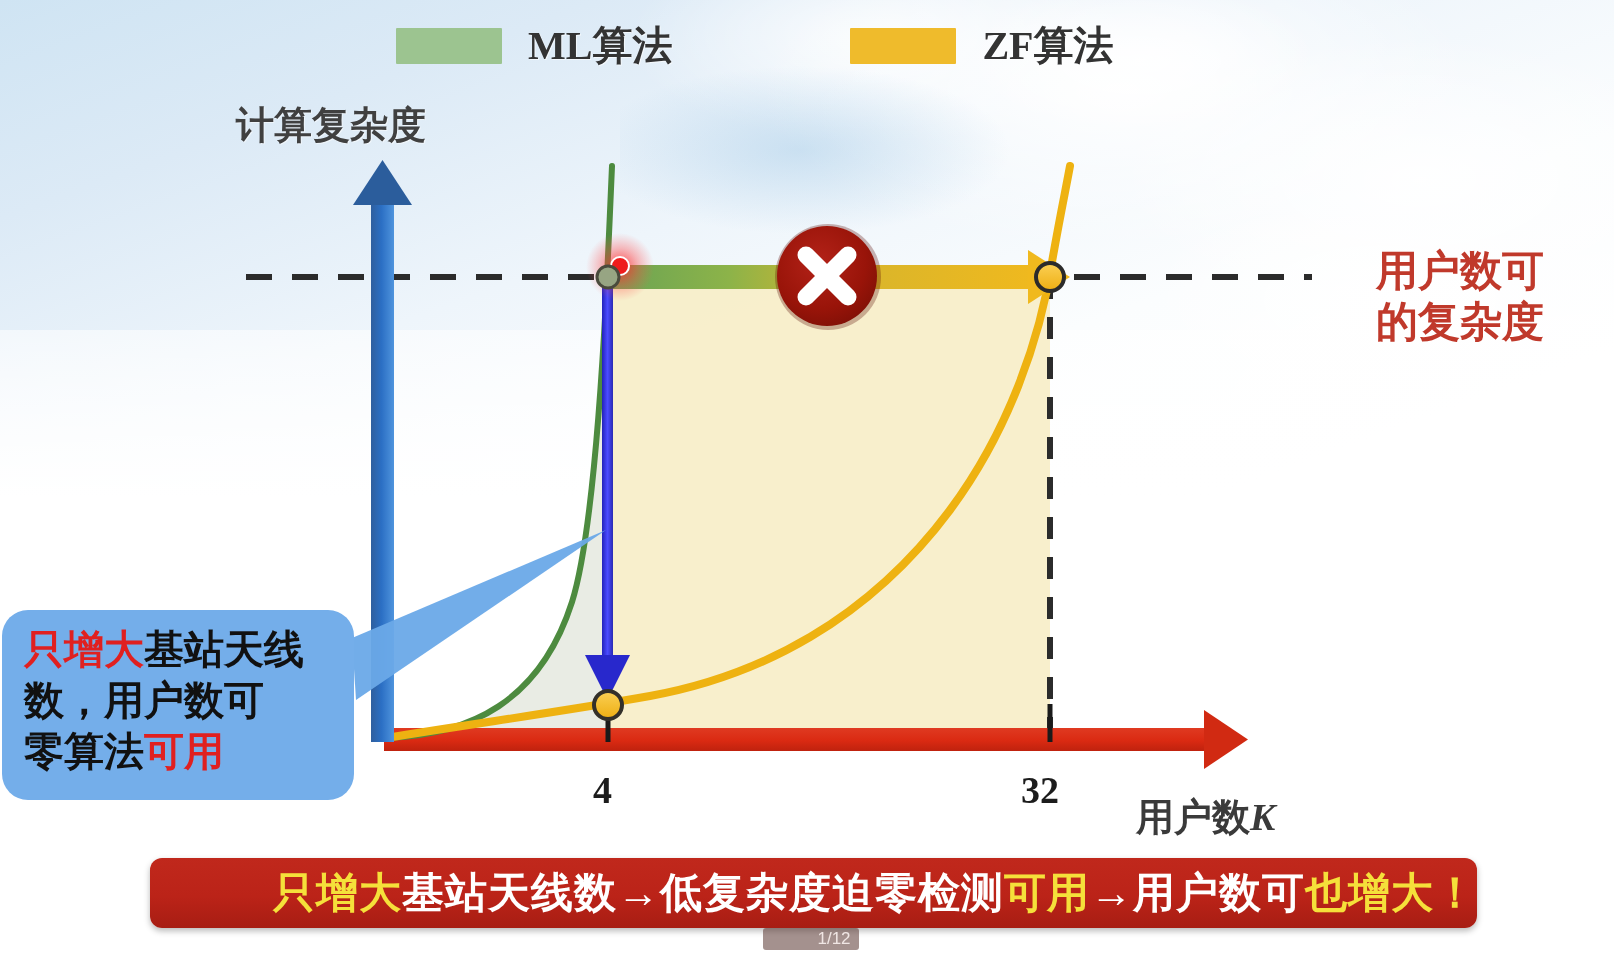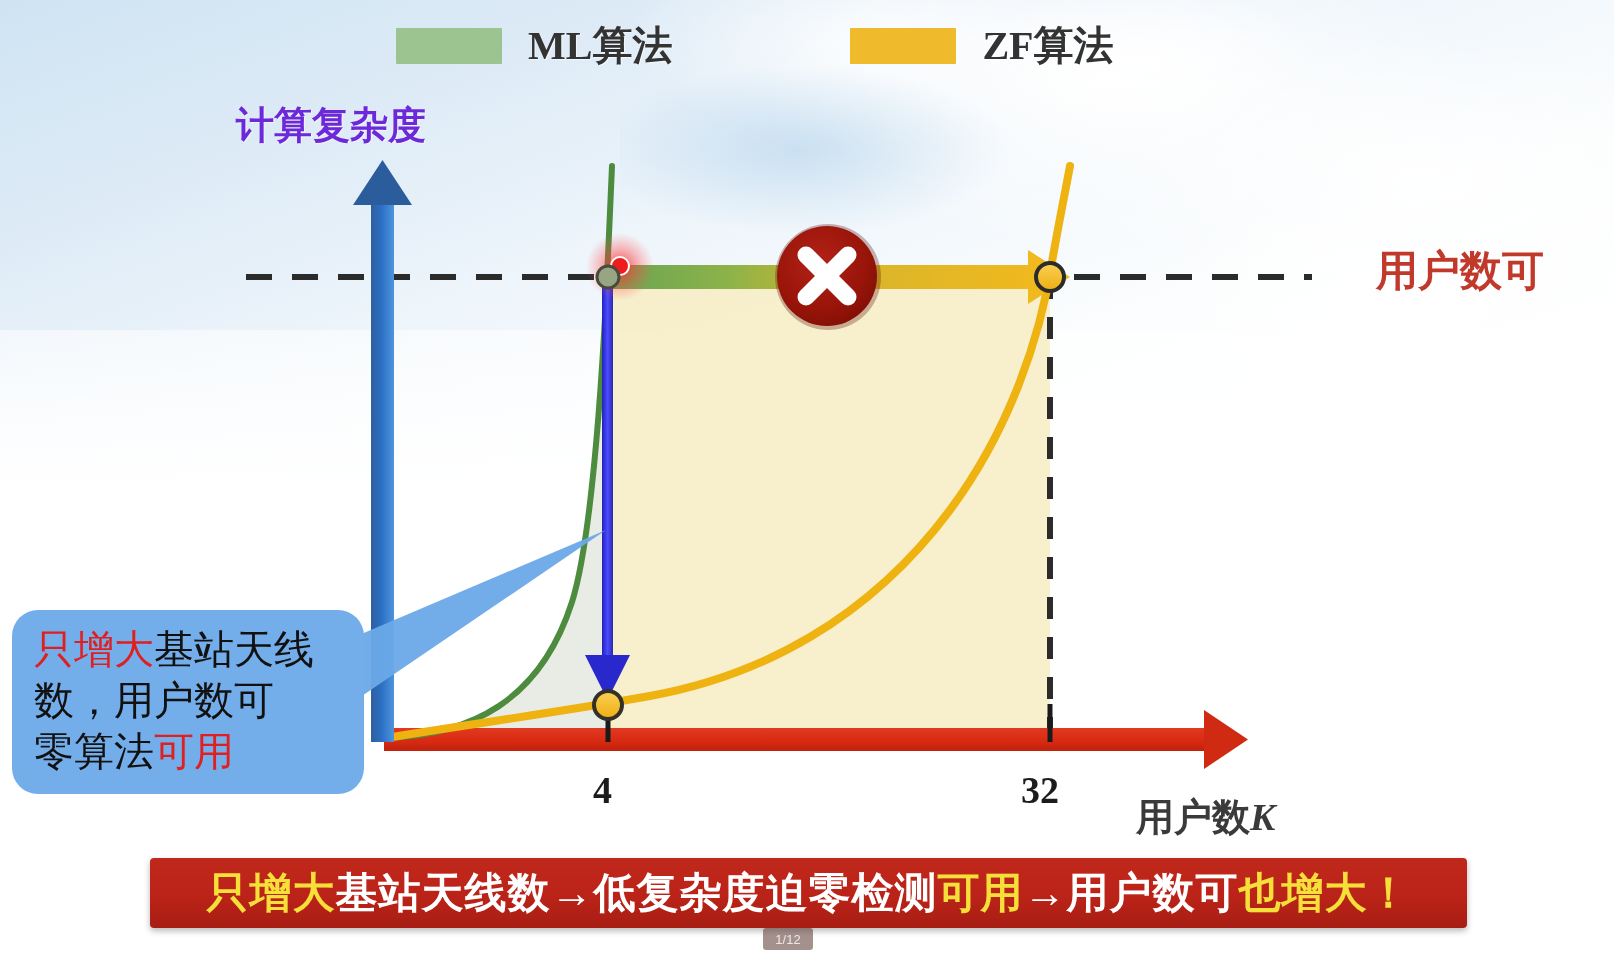--- a/index.html
+++ b/index.html
@@ -78,21 +78,21 @@
     width: 1614px; height: 976px;
     z-index: 20;
   }
 
   .axis-title-y {
     position: absolute;
     left: 236px; top: 100px;
     font-family: "Liberation Serif", "DejaVu Serif", serif;
     font-weight: bold;
     font-size: 38px;
-    color: #6d28d9;
+    color: #404040;
     white-space: nowrap;
     z-index: 30;
     text-shadow: 1px 1px 0 rgba(255,255,255,0.5);
   }
   .axis-title-x {
     position: absolute;
     left: 1136px; top: 792px;
     font-family: "Liberation Serif", "DejaVu Serif", serif;
     font-weight: bold;
     font-size: 38px;
@@ -123,69 +123,71 @@
     line-height: 1.22;
     color: #c0392b;
     white-space: nowrap;
     z-index: 30;
     text-shadow: 1px 1px 1px rgba(255,255,255,0.7);
   }
 
   
   .callout {
     position: absolute;
-    left: 12px; top: 610px;
+    left: 2px; top: 610px;
     width: 352px;
-    padding: 14px 16px 16px 22px;
+    padding: 14px 16px 22px 22px;
     box-sizing: border-box;
     background: #74aeea;
     border-radius: 26px;
     z-index: 35;
     font-family: "Liberation Serif", "DejaVu Serif", serif;
-    font-weight: normal;
+    font-weight: bold;
     font-size: 40px;
     line-height: 1.28;
     color: #111111;
   }
   .callout .hl { color: #e02020; }
 
   
   .banner {
     position: absolute;
     left: 150px; top: 858px;
     width: 1317px; height: 70px;
     background: linear-gradient(180deg, #c0281c 0%, #bb2318 55%, #a71d13 100%);
-    border-radius: 4px;
+    border-radius: 12px;
     box-shadow: 0 3px 6px rgba(0,0,0,0.28);
     z-index: 45;
     display: flex;
     align-items: center;
-    justify-content: center;
+    justify-content: flex-end;
+    padding-left: 10px;
   }
   .banner-text {
     font-family: "Liberation Serif", "DejaVu Serif", serif;
     font-weight: bold;
     font-size: 42px;
     color: #ffffff;
     white-space: nowrap;
     letter-spacing: 1px;
   }
   .banner-text .y { color: #f5e03a; }
 
   .page-indicator {
     position: absolute;
     left: 763px; top: 928px;
     width: 50px; height: 22px;
     background: rgba(90,55,50,0.55);
     border-radius: 3px;
     color: #f0e6e4;
-    font-size: 13px;
+    font-size: 17px;
     font-family: "Liberation Sans", sans-serif;
     display: flex; align-items: center; justify-content: center;
     z-index: 50;
+    padding-left: 46px;
   }
 </style>
 </head>
 <body>
 
 <div id="stage">
 
   <div class="sky"></div>
   <div class="sky2"></div>
   <div class="white-wash"></div>
@@ -311,20 +313,21 @@
 
   <div class="axis-title-x">
     <span>用户数</span><span class="k">K</span>
   </div>
 
   <div class="tick-label tick-4">4</div>
   <div class="tick-label tick-32">32</div>
 
   <div class="right-note">
     <div>用户数可</div>
+    <div>的复杂度</div>
   </div>
 
   <div class="callout">
     <div><span class="hl">只增大</span><span>基站天线</span></div>
     <div>数，用户数可</div>
     <div><span>零算法</span><span class="hl">可用</span></div>
   </div>
 
   <div class="banner">
     <div class="banner-text"><span class="y">只增大</span><span>基站天线数→低复杂度迫零检测</span><span class="y">可用</span><span>→用户数可</span><span class="y">也增大！</span></div>

